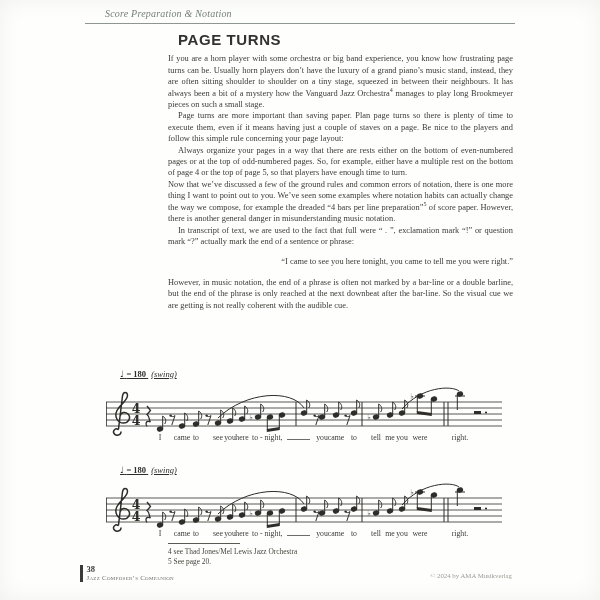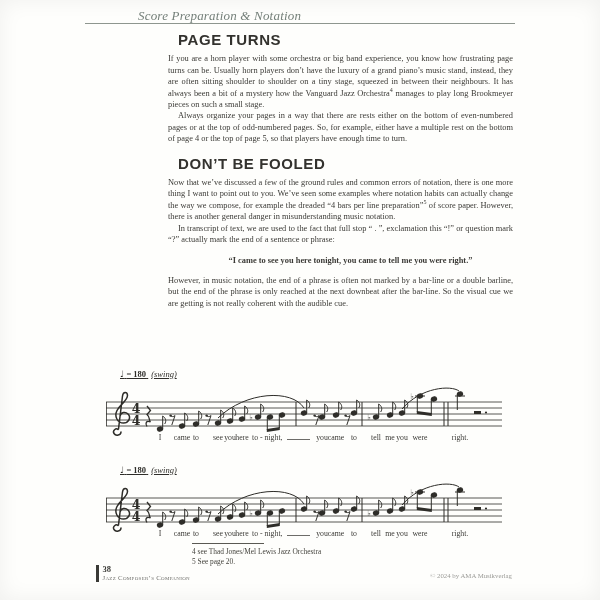--- a/index.html
+++ b/index.html
@@ -1,63 +1,63 @@
 <!DOCTYPE html>
 <html><head>
 <meta charset="utf-8">
 <style>
   html,body{margin:0;padding:0;}
   body{width:600px;height:600px;position:relative;background:#f4f4f1;font-family:"Liberation Serif",serif;}
   .page{position:absolute;inset:0;background:#fefefc;box-shadow:inset 0 0 22px rgba(0,0,0,0.06);}
-  .running-head{position:absolute;left:105px;top:8px;font-style:italic;font-size:13px;color:#75807a;letter-spacing:0.2px;margin-left:33px;}
+  .running-head{position:absolute;left:105px;top:8px;font-style:italic;font-size:10px;color:#75807a;letter-spacing:0.2px;}
   .head-rule{position:absolute;left:85px;top:23px;width:430px;height:1px;background:#8e968f;}
   .content{position:absolute;left:168px;top:34px;width:345px;color:#3b3a36;font-size:8.4px;line-height:11.4px;text-align:justify;}
   h1{font-family:"Liberation Sans",sans-serif;font-size:15px;font-weight:600;letter-spacing:0.6px;color:#33322e;margin:0 0 8px 10px;}
   h1.second{margin-top:13px;}
   .content p{margin:0;}
   .content p.ind{text-indent:10px;}
-  .quote{margin:9px 0 9px 20px !important;text-align:center;font-weight:bold;}
+  .quote{margin:9px 0 9px 20px !important;text-align:right;}
   sup{font-size:6px;vertical-align:super;line-height:0;}
   .music-block{position:absolute;left:106px;width:404px;}
   .music-block.one{top:369px;}
   .music-block.two{top:465px;}
   .tempo{margin-left:14px;font-size:8.5px;color:#2e2d29;height:13px;text-decoration:underline;}
   .tempo .qnote{font-family:"DejaVu Sans",sans-serif;font-size:9px;}
   .tempo .val{font-weight:bold;font-family:"Liberation Serif",serif;}
   .tempo .style{font-style:italic;margin-left:3px;}
   svg.staff{display:block;}
   .between{position:absolute;left:168px;top:447px;width:345px;color:#3b3a36;font-size:8.4px;line-height:11.4px;text-align:justify;}
   .between p{margin:0;text-indent:10px;}
-  .footnotes{position:absolute;left:168px;top:543px;font-size:7.4px;color:#46453f;line-height:10px;margin-left:24px;}
+  .footnotes{position:absolute;left:168px;top:543px;font-size:7.4px;color:#46453f;line-height:10px;}
   .fn-rule{width:72px;height:1px;background:#5a5953;margin-bottom:3px;}
-  .footer-left{position:absolute;left:96px;top:565px;display:flex;}
+  .footer-left{position:absolute;left:80px;top:565px;display:flex;}
   .footer-bar{width:2.5px;background:#3a3a36;margin-right:4px;height:17px;}
   .pagenum{font-weight:bold;font-size:8.5px;color:#3a3a36;line-height:9px;}
   .booktitle{font-variant:small-caps;font-size:6.8px;color:#6f6f6b;letter-spacing:0.3px;line-height:8px;}
   .footer-right{position:absolute;right:88px;top:572px;font-size:6.8px;color:#9b9b97;}
   .mus{stroke:#2e2d29;}
   text.sig{font-family:"DejaVu Serif",serif;font-weight:bold;font-size:12.5px;fill:#2e2d29;}
   text.lyr{font-family:"Liberation Serif",serif;font-size:7.8px;fill:#3b3a36;}
 </style>
 </head>
 <body>
 
 <div class="page">
 
   <div class="running-head">Score Preparation &amp; Notation</div>
   <div class="head-rule"></div>
 
   <div class="content">
     <h1>PAGE TURNS</h1>
     <p><span>If you are a horn player with some orchestra or big band experience, you know how frustrating page turns can be. Usually horn players don’t have the luxury of a grand piano’s music stand, instead, they are often sitting shoulder to shoulder on a tiny stage, squeezed in between their neighbours. It has always been a bit of a mystery how the Vanguard Jazz Orchestra</span><sup>4</sup><span> manages to play long Brookmeyer pieces on such a small stage.</span></p>
+    <p class="ind">Page turns are more important than saving paper. Plan page turns so there is plenty of time to execute them, even if it means having just a couple of staves on a page. Be nice to the players and follow this simple rule concerning your page layout:</p>
     <p class="ind">Always organize your pages in a way that there are rests either on the bottom of even-numbered pages or at the top of odd-numbered pages. So, for example, either have a multiple rest on the bottom of page 4 or the top of page 5, so that players have enough time to turn.</p>
 
-    <h1 class="second">DON’T BE FOOLED</h1>
     <p><span>Now that we’ve discussed a few of the ground rules and common errors of notation, there is one more thing I want to point out to you. We’ve seen some examples where notation habits can actually change the way we compose, for example the dreaded “4 bars per line preparation”</span><sup>5</sup><span> of score paper. However, there is another general danger in misunderstanding music notation.</span></p>
-    <p class="ind">In transcript of text, we are used to the fact that full stop “ . ”, exclamation this “!” or question mark “?” actually mark the end of a sentence or phrase:</p>
+    <p class="ind">In transcript of text, we are used to the fact that full were “ . ”, exclamation mark “!” or question mark “?” actually mark the end of a sentence or phrase:</p>
     <p class="quote">“I came to see you here tonight, you came to tell me you were right.”</p>
     <p>However, in music notation, the end of a phrase is often not marked by a bar-line or a double barline, but the end of the phrase is only reached at the next downbeat after the bar-line. So the visual cue we are getting is not really coherent with the audible cue.</p>
   </div>
 
   <div class="music-block one">
     <div class="tempo">
       <span class="qnote">♩</span>
       <span class="val">= 180</span>
       <span class="style">(swing)</span>
     </div>

